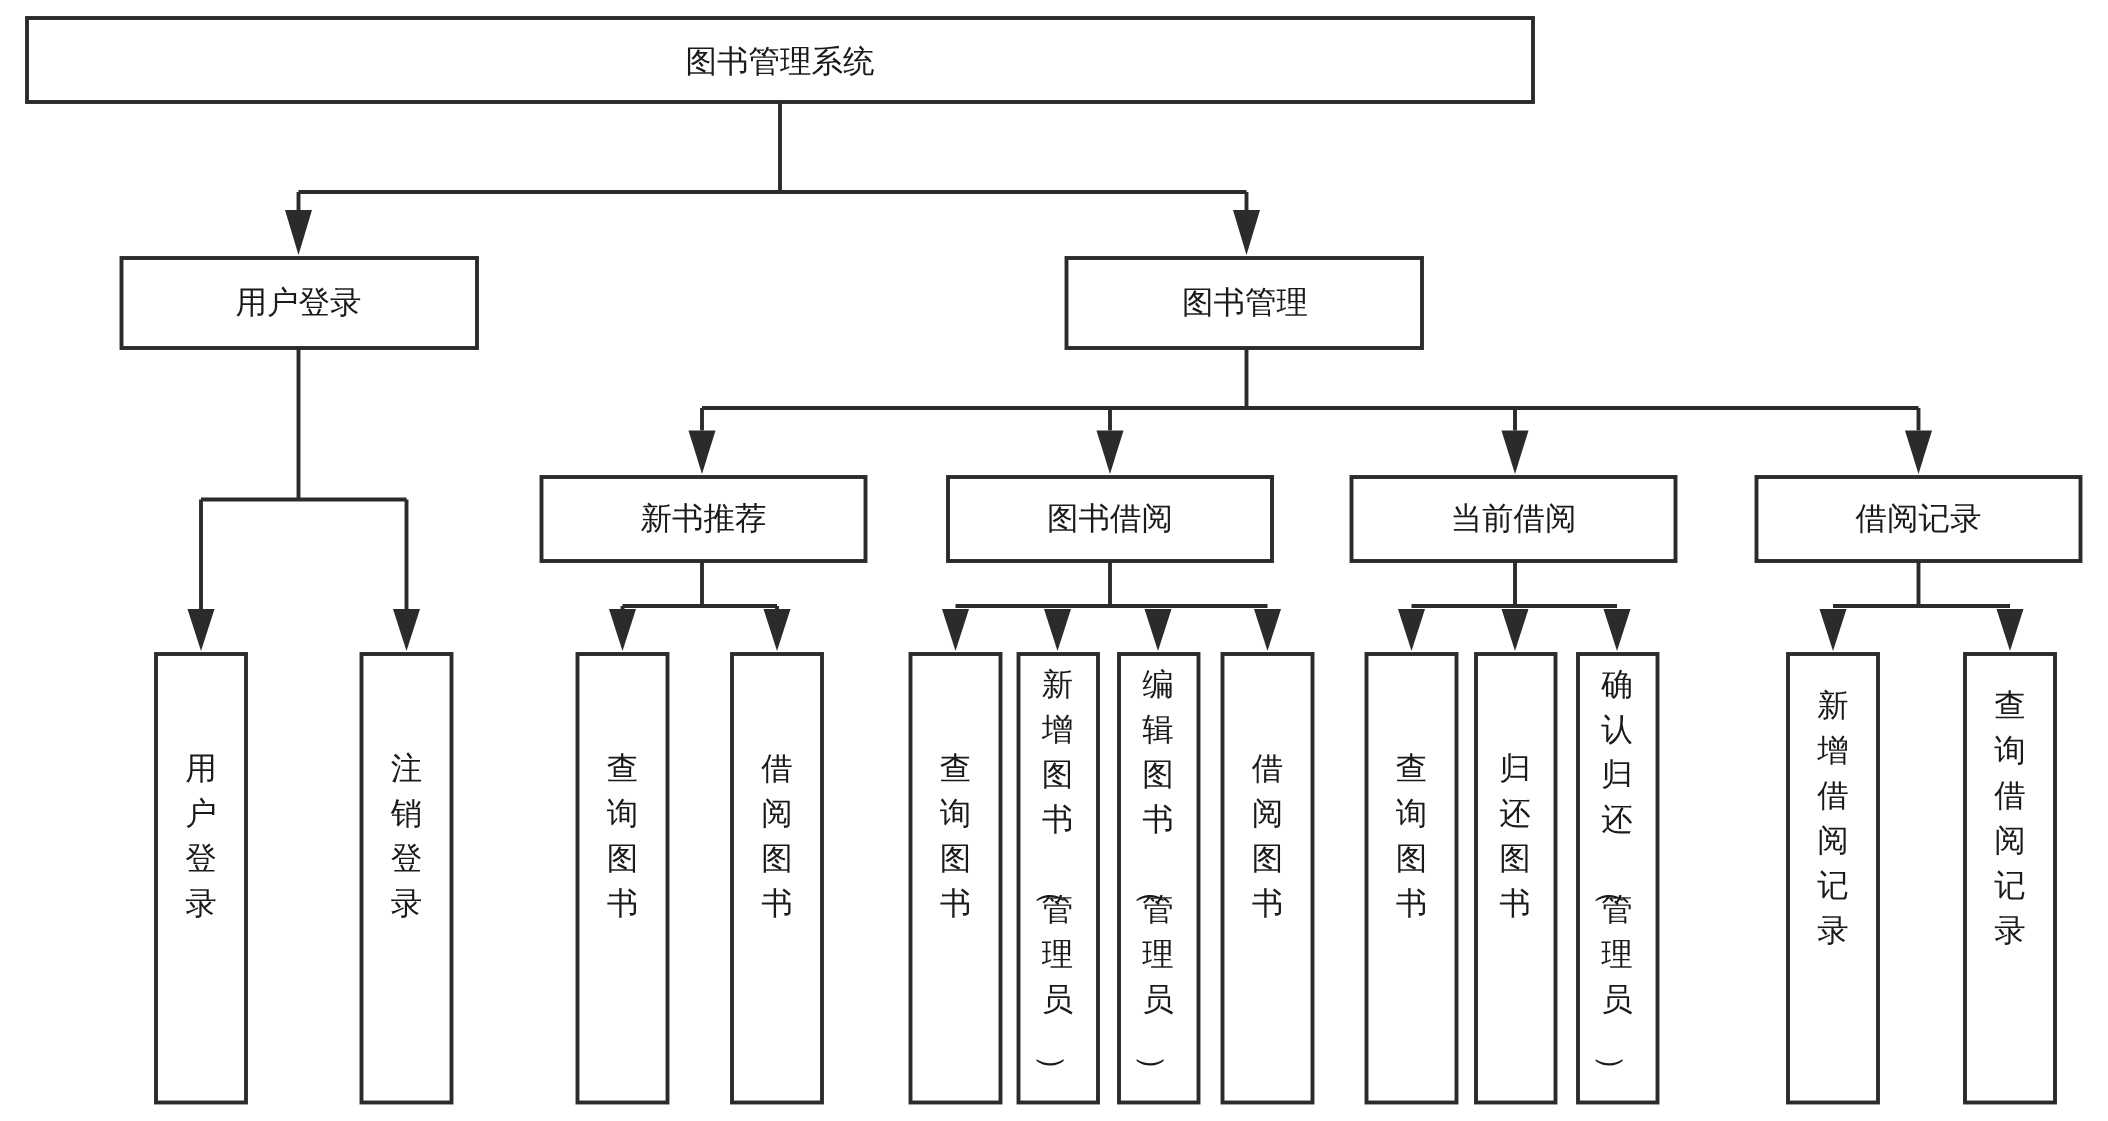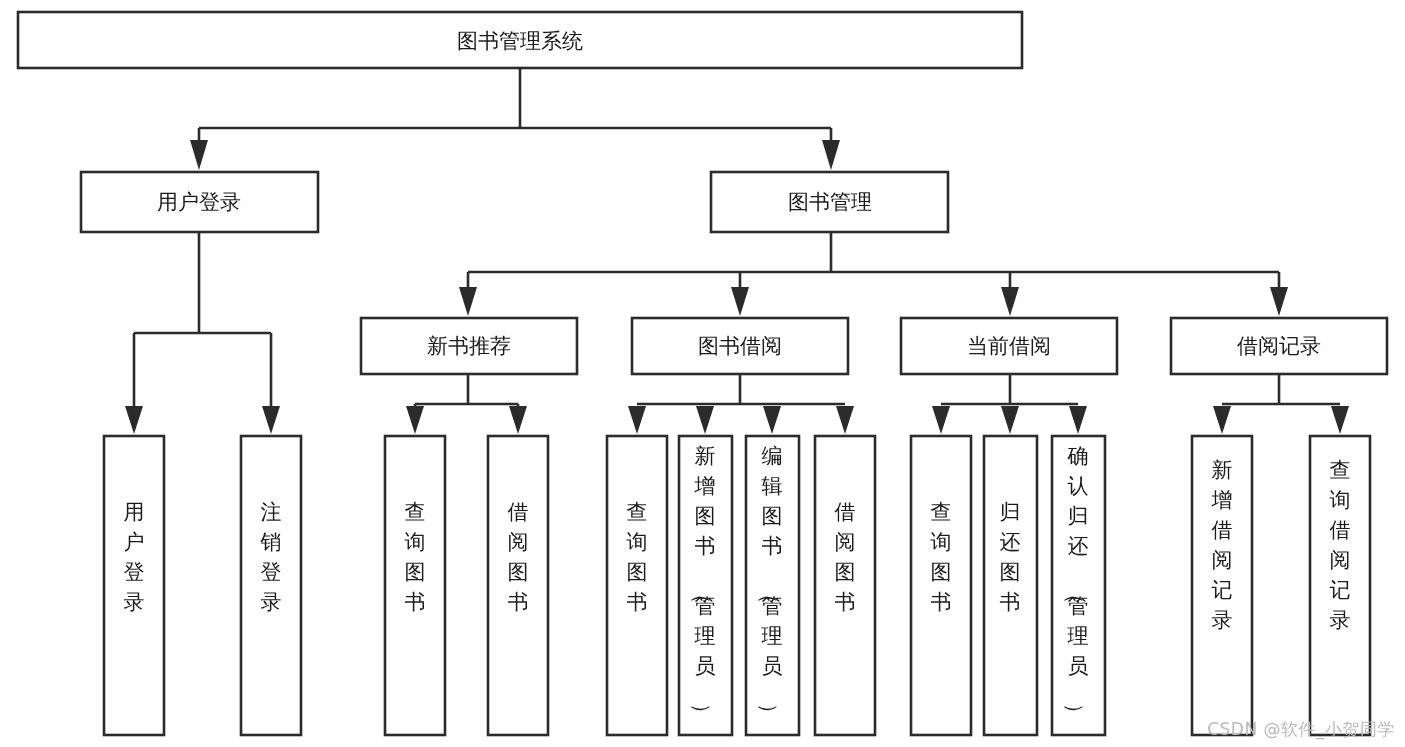--- a/index.html
+++ b/index.html
@@ -231,15 +231,14 @@
       <text class="node-label-v" x="1222" y="477"><tspan x="1222" y="477">新</tspan><tspan x="1222" y="507">增</tspan><tspan x="1222" y="537">借</tspan><tspan x="1222" y="567">阅</tspan><tspan x="1222" y="597">记</tspan><tspan x="1222" y="627">录</tspan></text>
     </g>
 
     <g>
       <rect class="node-box" x="1310" y="436" width="60" height="299"></rect>
       <text class="node-label-v" x="1340" y="477"><tspan x="1340" y="477">查</tspan><tspan x="1340" y="507">询</tspan><tspan x="1340" y="537">借</tspan><tspan x="1340" y="567">阅</tspan><tspan x="1340" y="597">记</tspan><tspan x="1340" y="627">录</tspan></text>
     </g>
 
   </svg>
 
-  <div class="watermark-text">CSDN @软件_小贺同学</div>
 
 </div>
 
 </body></html>

